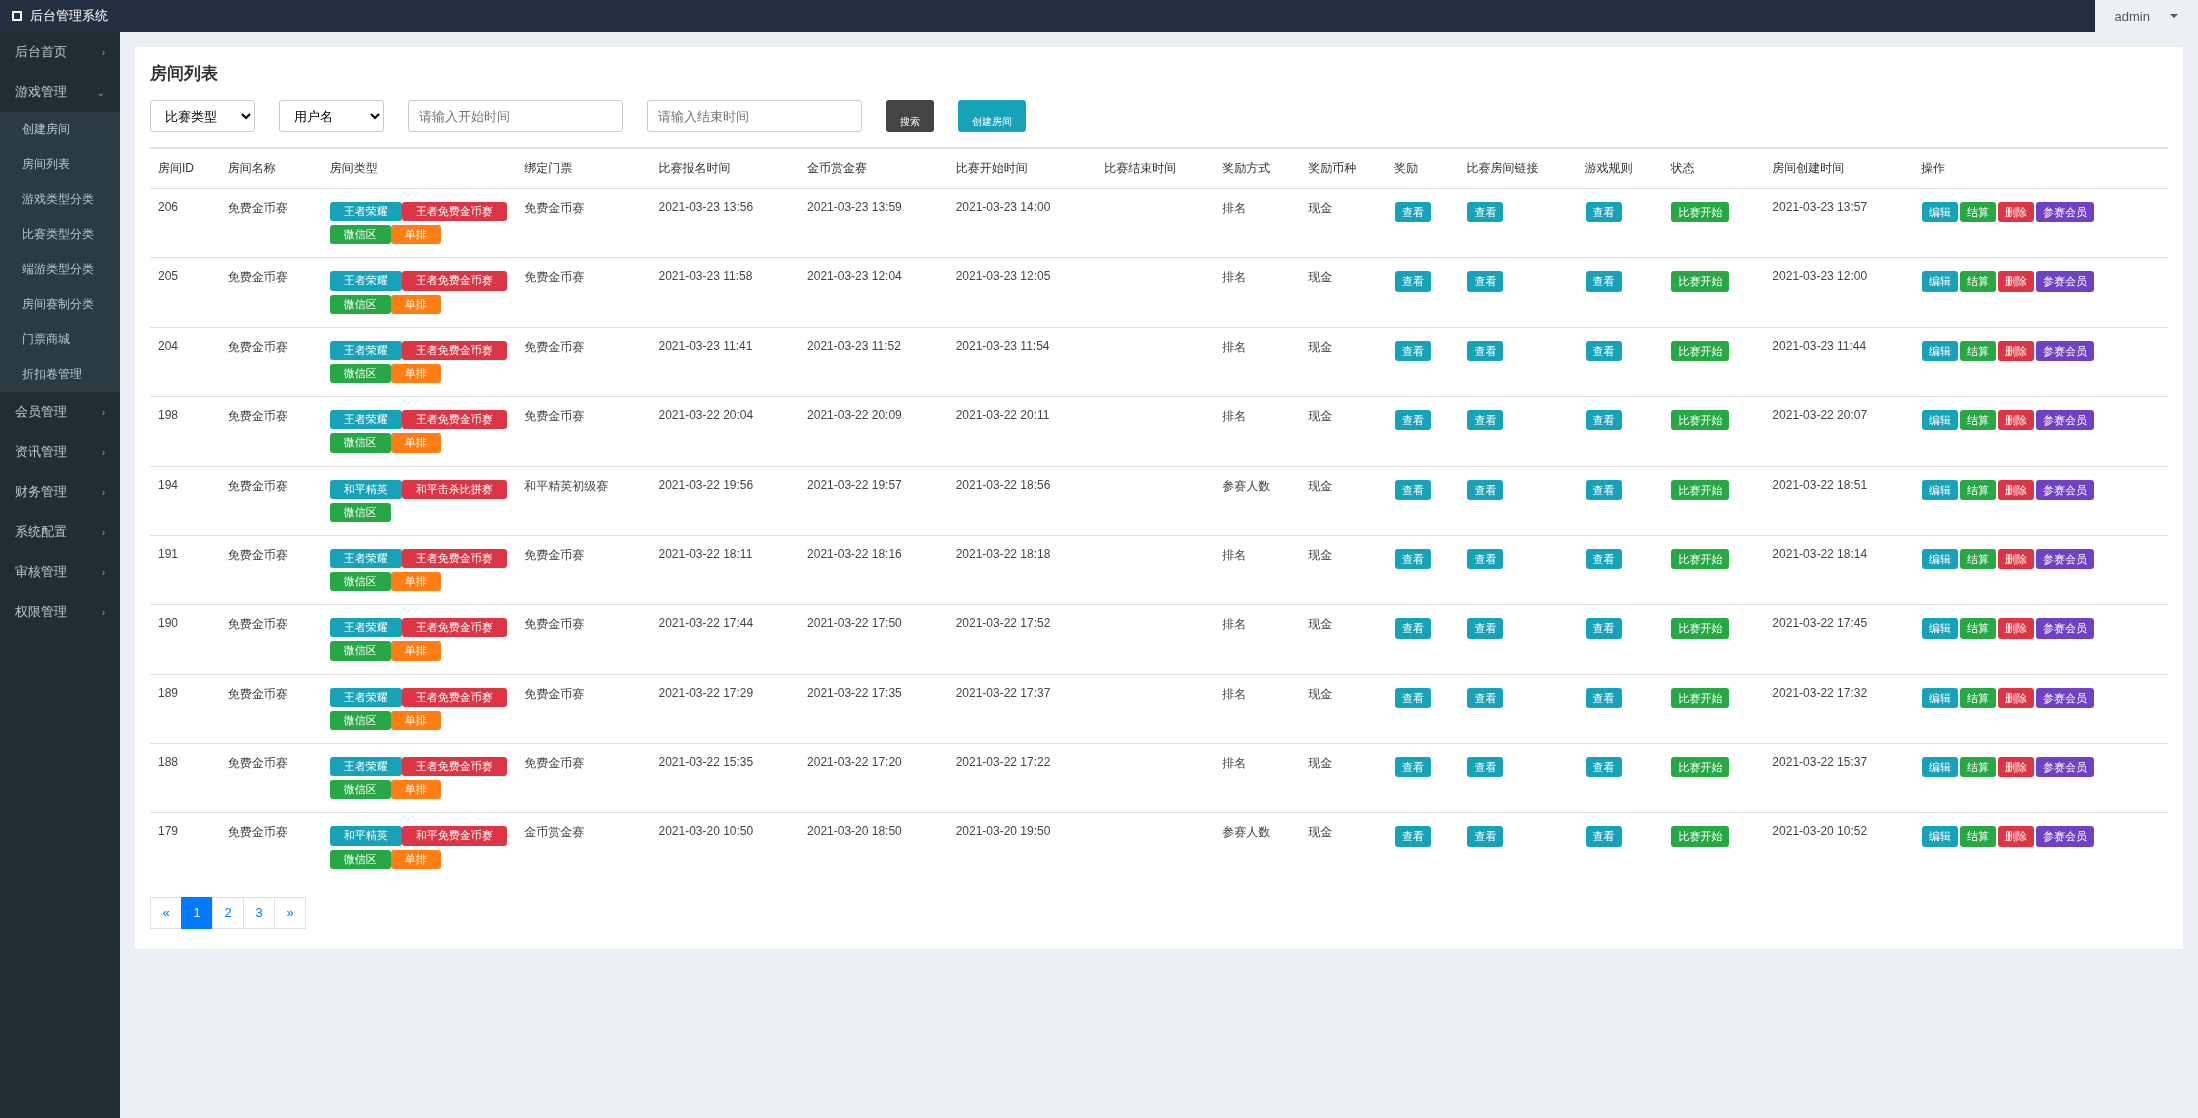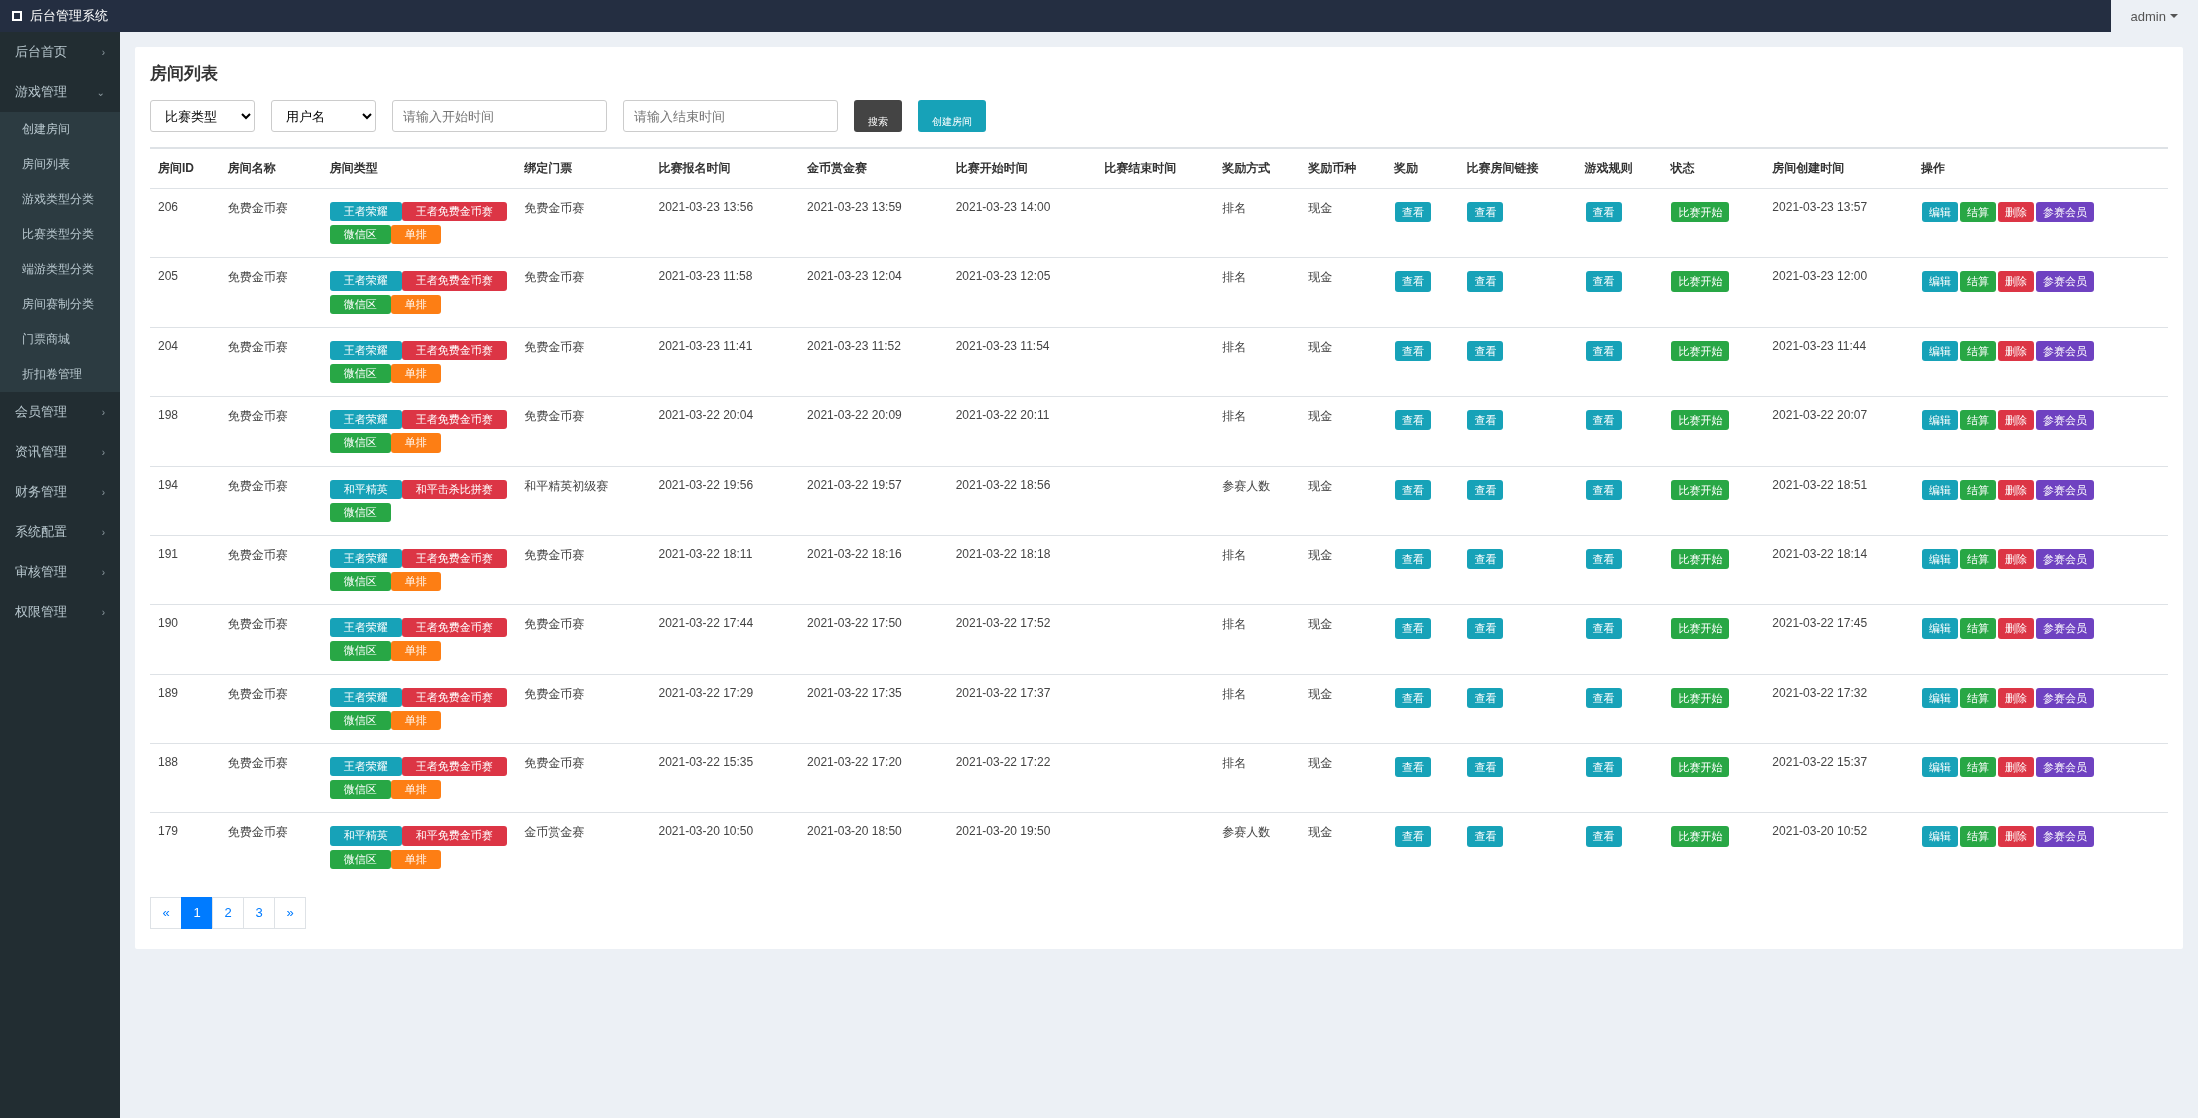--- a/index.html
+++ b/index.html
@@ -1,43 +1,43 @@
 <!DOCTYPE html>
 <html><head>
 <meta charset="utf-8">
 <style>
 *{margin:0;padding:0;box-sizing:border-box;font-family:"Microsoft YaHei",Arial,sans-serif}
 body{background:#ecf0f5;font-size:13px;color:#444}
 .topbar{background:#242e41;height:32px;display:flex;align-items:center;padding:8px 12px;color:#fff;font-size:13px;justify-content:space-between}
 .topbar-left{display:flex;align-items:center;gap:8px}
 .topbar-icon{width:10px;height:10px;border:2px solid #fff;display:inline-block}
-.user-menu{display:flex;align-items:center;gap:4px;cursor:pointer;color:#555}
+.user-menu{display:flex;align-items:center;gap:20px;cursor:pointer;color:#555}
 .caret{width:0;height:0;border-left:4px solid transparent;border-right:4px solid transparent;border-top:4px solid #555}
 .topbar-right{background:#ecf0f5;position:absolute;right:0;top:0;height:32px;display:flex;align-items:center;padding:0 20px}
 .layout{display:flex}
 .sidebar{width:120px;background:#222d32;min-height:calc(100vh - 32px);color:#b8c7ce}
 .nav-item{padding:11px 15px;display:flex;align-items:center;justify-content:space-between;cursor:pointer;font-size:13px}
 .nav-sub{background:#2c3b41}
 .nav-sub .nav-item{padding:9px 15px 9px 22px;font-size:12px}
 .nav-arrow{font-size:10px;opacity:.7}
 .main{flex:1;padding:15px}
 .card{background:#fff;padding:15px 15px 20px;border-radius:2px}
 .card-title{font-size:17px;color:#333;margin-bottom:15px}
-.filters{display:flex;gap:16px;margin-bottom:15px;flex-wrap:wrap}
+.filters{display:flex;gap:24px;margin-bottom:15px;flex-wrap:wrap}
 .filter-select,.filter-input{height:32px;border:1px solid #ccc;padding:0 10px;border-radius:3px;font-size:13px;background:#fff}
 .filter-select{width:105px}
 .filter-input{flex:0 0 auto}
 .filter-keyword{width:350px}
 .filter-time{width:215px}
 .btn{height:32px;padding:15px 14px;border:none;border-radius:3px;color:#fff;font-size:10px;cursor:pointer}
 .btn-dark{background:#444}
 .btn-info{background:#17a2b8}
 table{width:100%;border-collapse:collapse}
 th,td{padding:11px 8px;border-top:1px solid #dee2e6;text-align:left;vertical-align:top;font-size:12px}
-th{font-weight:700;color:#333;border-top:2px solid #dee2e6;white-space:nowrap}
+th{font-weight:400;color:#333;border-top:2px solid #dee2e6;white-space:nowrap}
 td{color:#444}
 .badge{display:inline-block;padding:3px 14px;border-radius:3px;color:#fff;font-size:11px;margin:2px 0;line-height:1.2}
 .badge-cyan{background:#17a2b8}
 .badge-red{background:#dc3545}
 .badge-green{background:#28a745}
 .badge-orange{background:#fd7e14}
 .small-btn{display:inline-block;padding:3px 7px;border-radius:3px;color:#fff;font-size:11px;margin:2px 1px;cursor:pointer;line-height:1.3}
 .sb-info{background:#17a2b8}
 .sb-green{background:#28a745}
 .sb-red{background:#dc3545}

